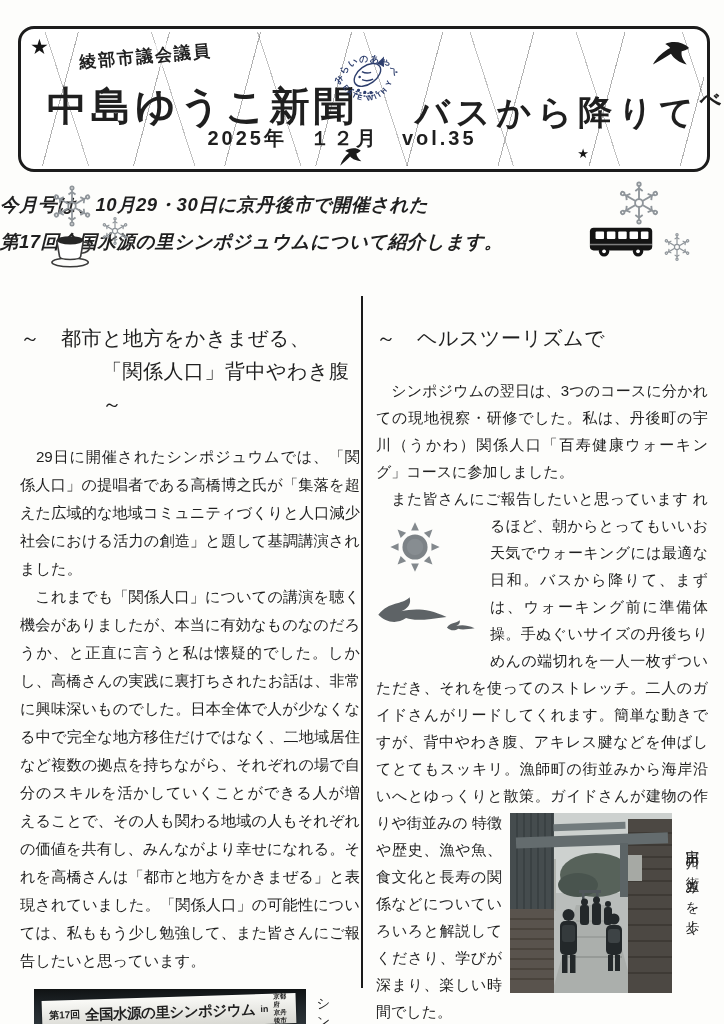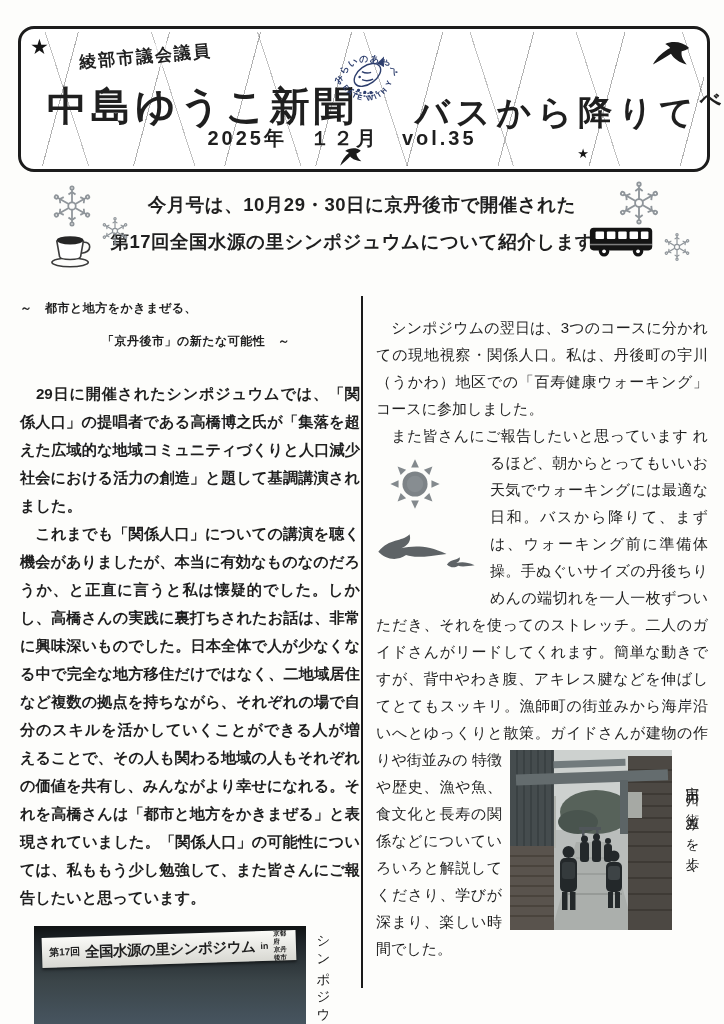--- a/index.html
+++ b/index.html
@@ -22,40 +22,40 @@
   .brand-suffix{font-size:21px;vertical-align:18px;letter-spacing:0;}
   .issue-line{position:absolute;left:0;right:44px;top:96px;text-align:center;
               font-size:20px;font-weight:600;letter-spacing:3px;}
   .star{position:absolute;color:#151515;}
   .star.tl{left:9px;top:6px;font-size:21px;}
   .star.br{right:118px;bottom:8px;font-size:13px;}
   .swallow-tr{position:absolute;right:16px;top:10px;width:40px;height:28px;}
   .bird-bl{position:absolute;left:316px;bottom:4px;width:26px;height:18px;transform:scaleX(-1) rotate(12deg);}
 
   
-  .intro{position:absolute;left:0;right:0;top:186px;text-align:center;
-         font-size:18.5px;font-weight:700;line-height:37px;letter-spacing:.5px;}
+  .intro{position:absolute;left:0;right:0;top:186px;
+         font-size:18.5px;font-weight:700;line-height:37px;letter-spacing:.5px;font-style:italic;}
   .decor{position:absolute;}
   .flake1{left:50px;top:184px;width:44px;height:44px;}
   .flake2{left:100px;top:216px;width:30px;height:30px;}
   .cup{left:46px;top:226px;width:52px;height:44px;}
   .flake3{left:616px;top:180px;width:46px;height:46px;}
   .bus{left:588px;top:220px;width:68px;height:40px;}
   .flake4{left:662px;top:232px;width:30px;height:30px;}
 
   
   .col-divider{position:absolute;left:361px;top:296px;width:2px;height:692px;background:#1a1a1a;}
   .column{position:absolute;top:292px;}
   .column.left{left:20px;width:340px;}
   .column.right{left:376px;width:332px;}
-  .headline{font-size:12px;font-weight:700;line-height:33px;letter-spacing:.5px;}
+  .headline{font-size:20px;font-weight:400;line-height:33px;letter-spacing:.5px;margin-top:30px;}
   .column.left .hl2{padding-left:82px;}
   .column.right .hl2{padding-left:64px;}
   .body{margin:0;text-align:justify;}
-  .column.left .body{font-size:15.2px;line-height:28px;font-weight:bold;}
+  .column.left .body{font-size:15.2px;line-height:28px;}
   .column.right .body{font-size:15px;line-height:27px;}
   .column .body.first{margin-top:22px;}
 
   
   .photo-row{display:flex;margin:14px 0 0 14px;}
   .stage-photo{position:relative;width:272px;height:146px;overflow:hidden;
      background:linear-gradient(180deg,#101314 0%,#20262a 12%,#3b4549 38%,#475560 68%,#36434b 100%);}
   .stage-photo::after{content:"";position:absolute;right:26px;bottom:10px;width:26px;height:16px;
      background:radial-gradient(closest-side,rgba(190,200,190,.55),rgba(0,0,0,0));}
   .banner{position:absolute;left:8px;right:10px;top:8px;height:30px;transform:rotate(-1.8deg);
@@ -200,21 +200,21 @@
     </svg>
   <svg class="decor flake4" viewBox="0 0 40 40">
       <use href="#flake"></use>
     </svg>
 
   <div class="col-divider"></div>
 
   <section class="column left">
     <div class="headline">
       <div class="hl1">～　都市と地方をかきまぜる、</div>
-      <div class="hl2">「京丹後市」の新たな可能性　～</div>
+      <div class="hl2">「関係人口」背中やわき腹　～</div>
     </div>
     <p class="body first">　29日に開催されたシンポジュウムでは、「関係人口」の提唱者である高橋博之氏が「集落を超えた広域的な地域コミュニティづくりと人口減少社会における活力の創造」と題して基調講演されました。</p>
     <p class="body">　これまでも「関係人口」についての講演を聴く機会がありましたが、本当に有効なものなのだろうか、と正直に言うと私は懐疑的でした。しかし、高橋さんの実践に裏打ちされたお話は、非常に興味深いものでした。日本全体で人が少なくなる中で完全な地方移住だけではなく、二地域居住など複数の拠点を持ちながら、それぞれの場で自分のスキルを活かしていくことができる人が増えることで、その人も関わる地域の人もそれぞれの価値を共有し、みんながより幸せになれる。それを高橋さんは「都市と地方をかきまぜる」と表現されていました。「関係人口」の可能性については、私ももう少し勉強して、また皆さんにご報告したいと思っています。</p>
 
     <figure class="photo-row" style="margin:14px 0 0 14px;">
       <div class="stage-photo">
         <div class="banner">
           <span class="b-no">第17回</span>
           <span class="b-main">全国水源の里シンポジウム</span>
           <span class="b-in">in</span>
@@ -224,22 +224,23 @@
           </span>
         </div>
 
       </div>
       <figcaption class="vcap">シンポジウムの様子</figcaption>
     </figure>
   </section>
 
   <section class="column right">
     <div class="headline">
+      <div class="hl1">～　ヘルスツーリズムで</div>
     </div>
-    <p class="body first">　シンポジウムの翌日は、3つのコースに分かれての現地視察・関係人口。私は、丹後町の宇川（うかわ）地区での「百寿健康ウォーキング」コースに参加しました。</p>
+    <p class="body first">　シンポジウムの翌日は、3つのコースに分かれての現地視察・研修でした。私は、丹後町の宇川（うかわ）関係人口「百寿健康ウォーキング」コースに参加しました。</p>
 
     <p class="body wrapped">
       <span>　また皆さんにご報告したいと思っています</span>
       <span class="sunbirds">
         <svg class="sun" viewBox="0 0 60 60">
             <use href="#sun"></use>
           </svg>
         <svg class="gull-big" viewBox="0 0 64 30">
             <use href="#gull"></use>
           </svg>

